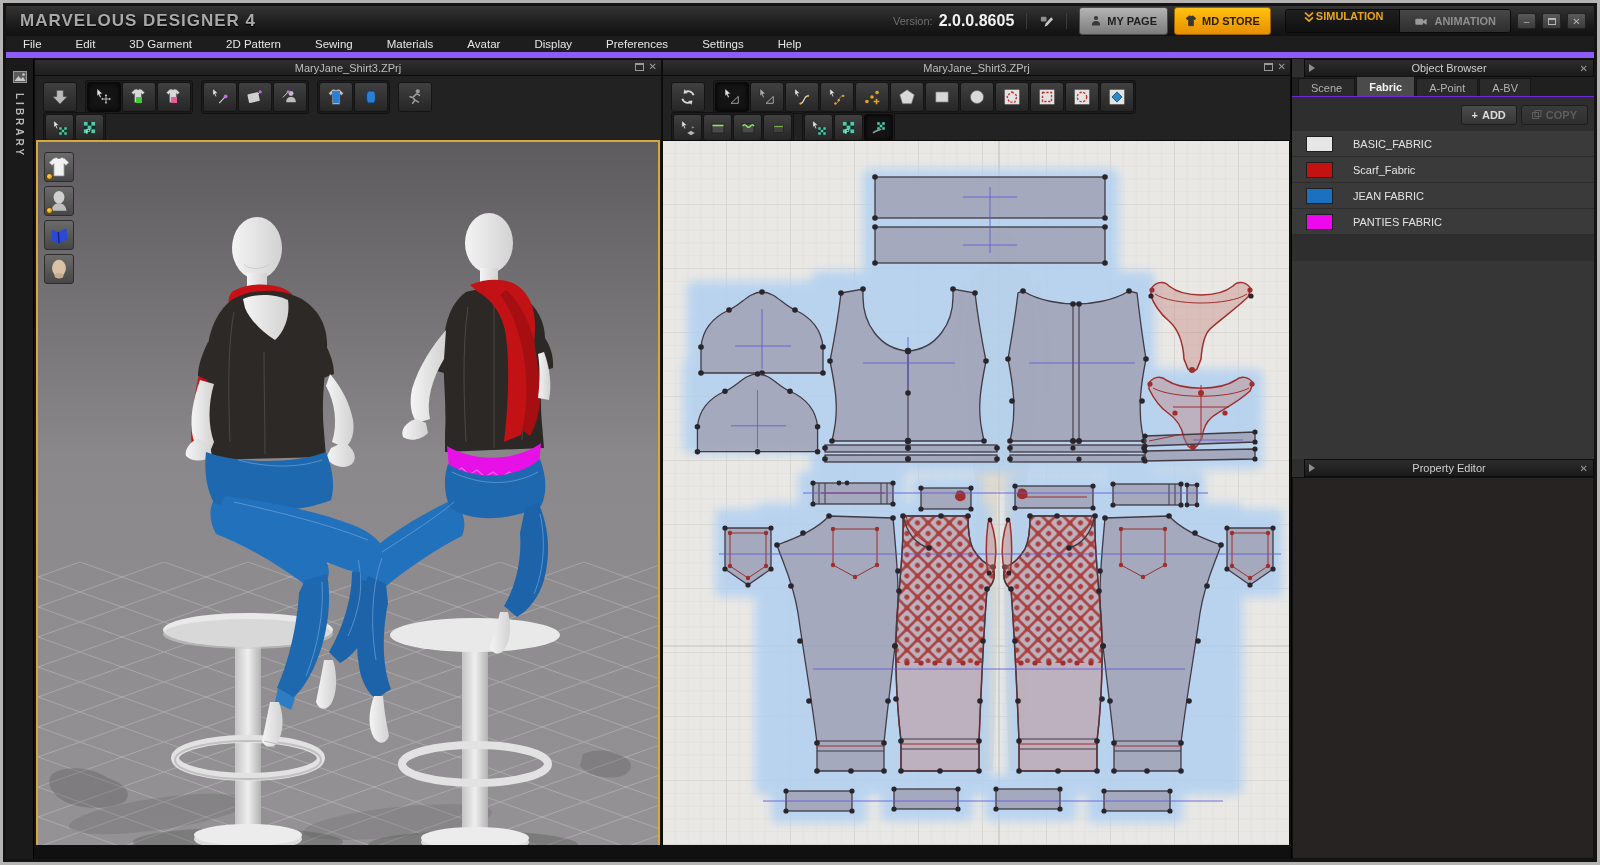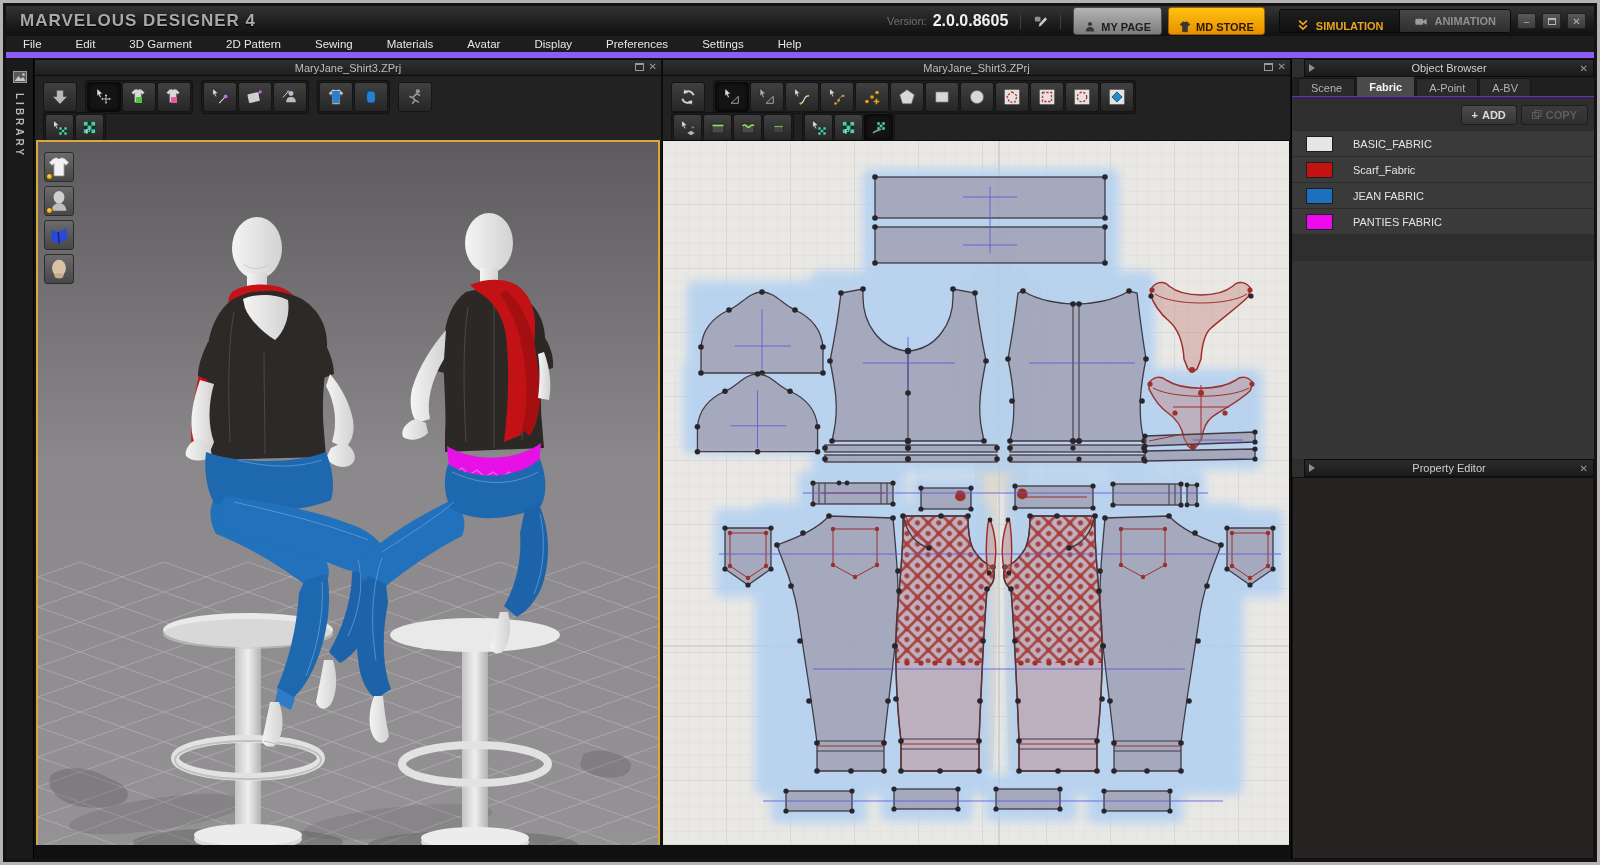--- a/index.html
+++ b/index.html
@@ -9,27 +9,27 @@
 
   
   #titlebar { position:absolute; left:3px; right:3px; top:3px; height:30px;
     background:linear-gradient(#343434,#1c1c1c 60%,#111); display:flex; align-items:center; }
   #app-title { font-size:17px; font-weight:bold; letter-spacing:1px; color:#a9a9a9;
     text-shadow:0 1px 1px #000; margin-left:14px; }
   #tb-right { position:absolute; right:8px; top:0; height:30px; display:flex; align-items:center; gap:6px; }
   .ver-label { color:#6f6f6f; font-size:11px; }
   .ver-value { color:#f2f2f2; font-weight:bold; font-size:16px; }
   .tb-sep { width:1px; height:16px; background:#3d3d3d; margin:0 6px; }
-  .tb-btn { height:20px; display:flex; gap:5px; padding:13px 10px;
+  .tb-btn { height:20px; display:flex; align-items:center; gap:5px; padding:13px 10px;
     border-radius:3px; font-weight:bold; font-size:11px; cursor:default; }
   .btn-gray { background:linear-gradient(#b4b4b4,#7c7c7c); color:#1d1d1d; border:1px solid #4a4a4a; }
   .btn-orange { background:linear-gradient(#ffc210,#e78f00); color:#2a1a00; border:1px solid #9a6200; }
   .mode-wrap { display:flex; border:1px solid #0a0a0a; border-radius:3px; overflow:hidden; margin-left:8px; }
   .btn-sim { background:linear-gradient(#1f1f1f,#101010); color:#e8a41f; height:22px; padding:0 16px;
-    display:flex; align-items:flex-end; gap:6px; font-weight:bold; }
+    display:flex; align-items:flex-start; font-weight:bold; }
   .btn-anim { background:linear-gradient(#474747,#2e2e2e); color:#8f8f8f; height:22px; padding:0 14px;
     display:flex; align-items:center; gap:6px; font-weight:bold; border-left:1px solid #0a0a0a; }
   .win-ctl { width:19px; height:16px; background:linear-gradient(#5a5a5a,#3a3a3a); border:1px solid #222;
     border-radius:2px; color:#b5b5b5; font-size:10px; display:flex; align-items:center; justify-content:center; }
   .restore-glyph { width:8px; height:7px; border:1px solid #b5b5b5; border-top-width:2px; position:relative; }
 
   
   #menubar { position:absolute; left:3px; right:3px; top:33px; height:22px; background:#1d1d1d;
     border-bottom:6px solid #8b5cf6; display:flex; align-items:center; }
   .menu-item { padding:0 17px; color:#e6e6e6; font-size:11.5px; height:22px; display:flex; align-items:center; }

